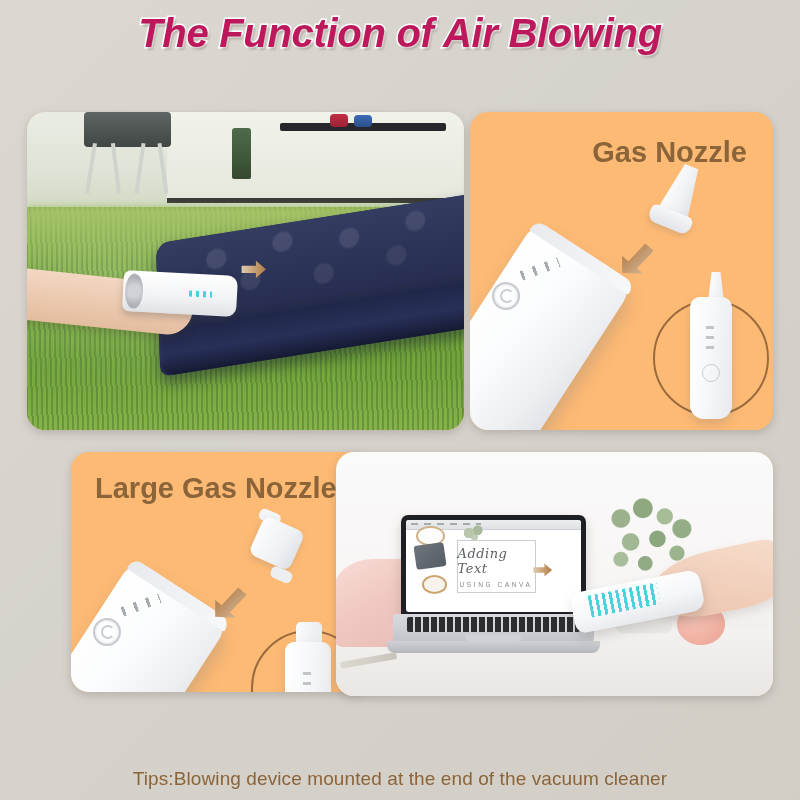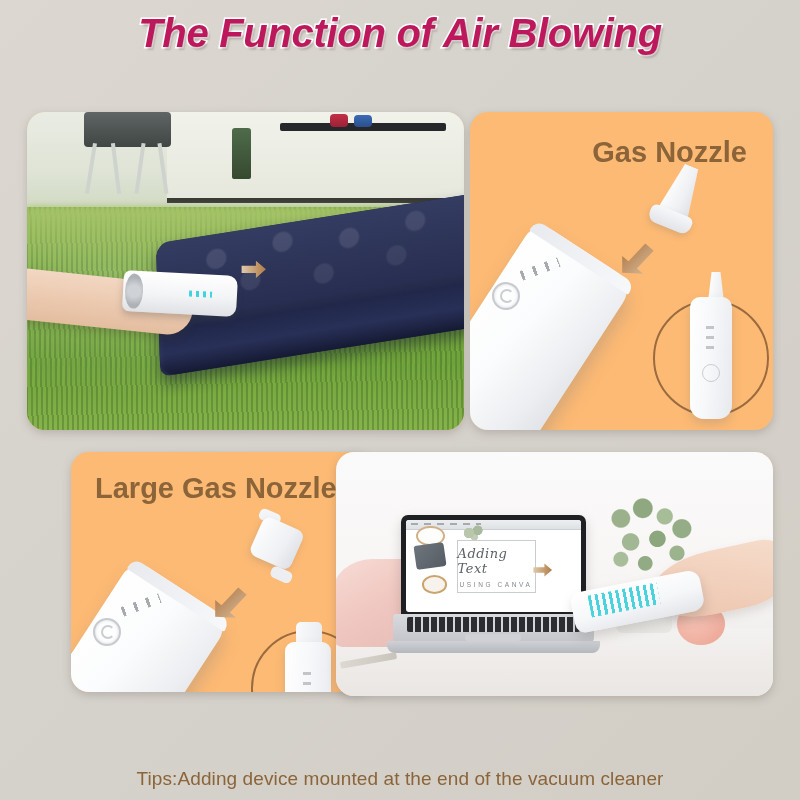--- a/index.html
+++ b/index.html
@@ -630,15 +630,15 @@
         </defs>
         <path d="M2 20 L16 8 L16 15 L36 15 L36 25 L16 25 L16 32 Z" transform="rotate(180 19 20)" fill="url(#agd)"></path>
       </svg>
     </div>
 
     <div class="hand-desk"></div>
     <div class="device-desk"></div>
     <div class="led-desk"></div>
   </div>
 
-  <div class="footer">Tips:Adding device mounted at the end of the vacuum cleaner</div>
+  <div class="footer">Tips:Blowing device mounted at the end of the vacuum cleaner</div>
 
 </div>
 
 </body></html>

